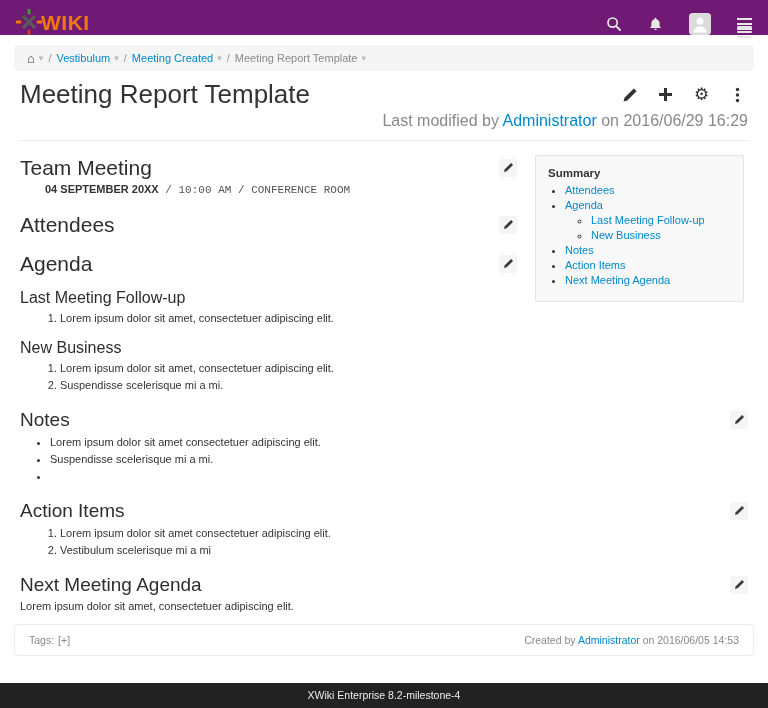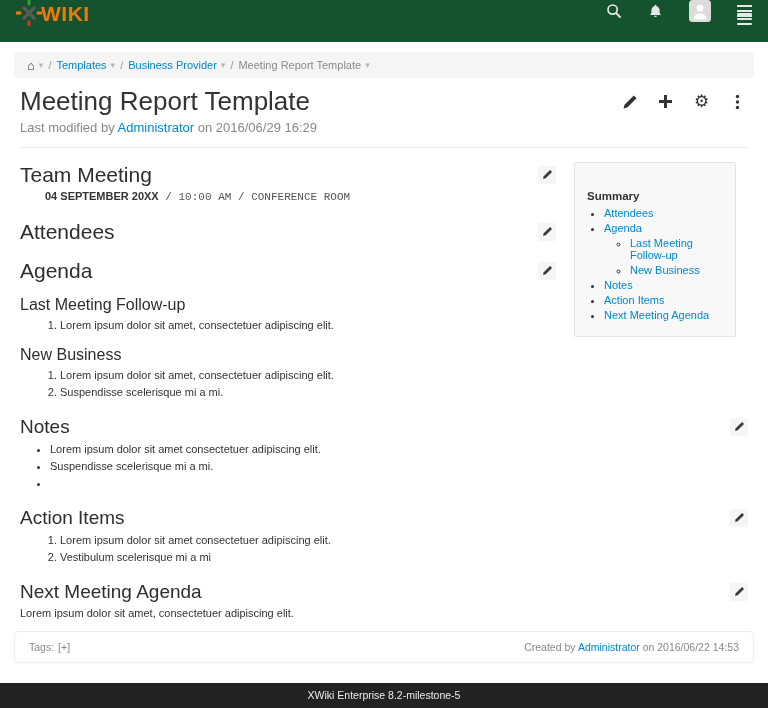--- a/index.html
+++ b/index.html
@@ -6,21 +6,21 @@
   html, body { margin: 0; padding: 0; }
   body {
     width: 768px; height: 708px; overflow: hidden;
     background: #fff; color: #333;
     font-family: "Liberation Sans", "DejaVu Sans", sans-serif;
     display: flex; flex-direction: column;
   }
   a { text-decoration: none; cursor: pointer; }
 
   
-  .navbar { height: 42px; background: #14532d; display: flex; align-items: flex-start;
+  .navbar { height: 35px; background: #701a75; display: flex; align-items: flex-end;
             padding: 0 16px; flex-shrink: 0; }
   .brand { display: flex; align-items: center; cursor: pointer; }
   .brand-word { color: #F0790F; font-size: 21px; font-weight: bold; letter-spacing: .5px;
                 margin-left: -1px; line-height: 1; }
   .nav-icons { margin-left: auto; display: flex; align-items: center; gap: 26px; }
   .nav-icon { display: flex; align-items: center; cursor: pointer; }
   .burger span { display: block; width: 15px; height: 2px; background: #e8e8e8;
                  margin: 3px 0; border-radius: 1px; }
 
   
@@ -34,29 +34,29 @@
   .home-glyph { color: #3a3a3a; font-size: 13px; line-height: 11px; }
 
   
   .page-header { padding: 6px 20px 0; }
   .title-row { display: flex; align-items: flex-start; }
   .doc-title { font-size: 26px; font-weight: 400; margin: 2px 0 0; color: #333; line-height: 30px; }
   .doc-actions { margin-left: auto; display: flex; align-items: center; gap: 19px; padding: 9px 2px 0 0; }
   .action-btn { display: flex; align-items: center; justify-content: center;
                 width: 17px; height: 17px; cursor: pointer; color: #333; }
   .glyph-gear { font-size: 17px; line-height: 17px; font-family: "DejaVu Sans", sans-serif; }
-  .doc-meta { font-size: 13px; color: #888; margin-top: 5px; line-height: 14px; }
+  .doc-meta { font-size: 16px; color: #888; margin-top: 5px; line-height: 14px; text-align: right; }
   .link-blue { color: #0088CC; }
   hr.sep { border: none; border-top: 1px solid #eaeaea; margin: 12px 20px; }
 
   
   .content { padding: 0 20px; }
-  .panel-summary { float: right; width: 162px; background: #f8f8f8;
+  .panel-summary { float: right; width: 209px; background: #f8f8f8;
                    border: 1px solid #e3e3e3; border-radius: 2px;
-                   padding: 27px 12px 12px; font-size: 11px; margin: 2px 12px 12px 18px; }
+                   padding: 11px 12px 12px; font-size: 11px; margin: 2px 4px 12px 18px; }
   .panel-title { font-weight: bold; font-size: 11.5px; color: #333; }
   .panel-summary ul { margin: 5px 0 0; padding-left: 17px; list-style: disc; }
   .panel-summary ul ul { list-style: circle; padding-left: 26px; margin: 2px 0; }
   .panel-summary li { margin: 3px 0; color: #333; }
   .panel-summary a { color: #0088CC; }
 
   .section-head { display: flex; align-items: center; justify-content: space-between;
                   margin: 14px 0 2px; }
   .section-head.first { margin-top: 2px; }
   .section-head h2 { font-size: 21px; font-weight: 400; margin: 0; color: #2e2e2e; line-height: 25px; }
@@ -132,24 +132,24 @@
         <rect x="0" y="11" width="15" height="2" fill="#e8e8e8"></rect>
       </svg>
     </span>
   </div>
 </div>
 
 <div class="breadcrumb">
   <span class="home-glyph">⌂</span>
   <span class="caret">▾</span>
   <span class="sep">/</span>
-  <a class="crumb-link">Templates</a>
+  <a class="crumb-link">Vestibulum</a>
   <span class="caret">▾</span>
   <span class="sep">/</span>
-  <a class="crumb-link">Business Provider</a>
+  <a class="crumb-link">Meeting Created</a>
   <span class="caret">▾</span>
   <span class="sep">/</span>
   <span class="crumb-current">Meeting Report Template</span>
   <span class="caret">▾</span>
 </div>
 
 <div class="page-header">
   <div class="title-row">
     <h1 class="doc-title">Meeting Report Template</h1>
     <div class="doc-actions">
@@ -275,19 +275,19 @@
     </span>
   </div>
   <p>Lorem ipsum dolor sit amet, consectetuer adipiscing elit.</p>
 
 </div>
 
 <div class="docinfo">
   <span>Tags:</span>
   <span class="tag-add">[+]</span>
   <span class="created">
-    <span>Created by </span><a class="link-blue">Administrator</a><span> on 2016/06/22 14:53</span>
+    <span>Created by </span><a class="link-blue">Administrator</a><span> on 2016/06/05 14:53</span>
   </span>
 </div>
 
 <div class="footerbar">
-  <span>XWiki Enterprise 8.2-milestone-5</span>
+  <span>XWiki Enterprise 8.2-milestone-4</span>
 </div>
 
 </body></html>

